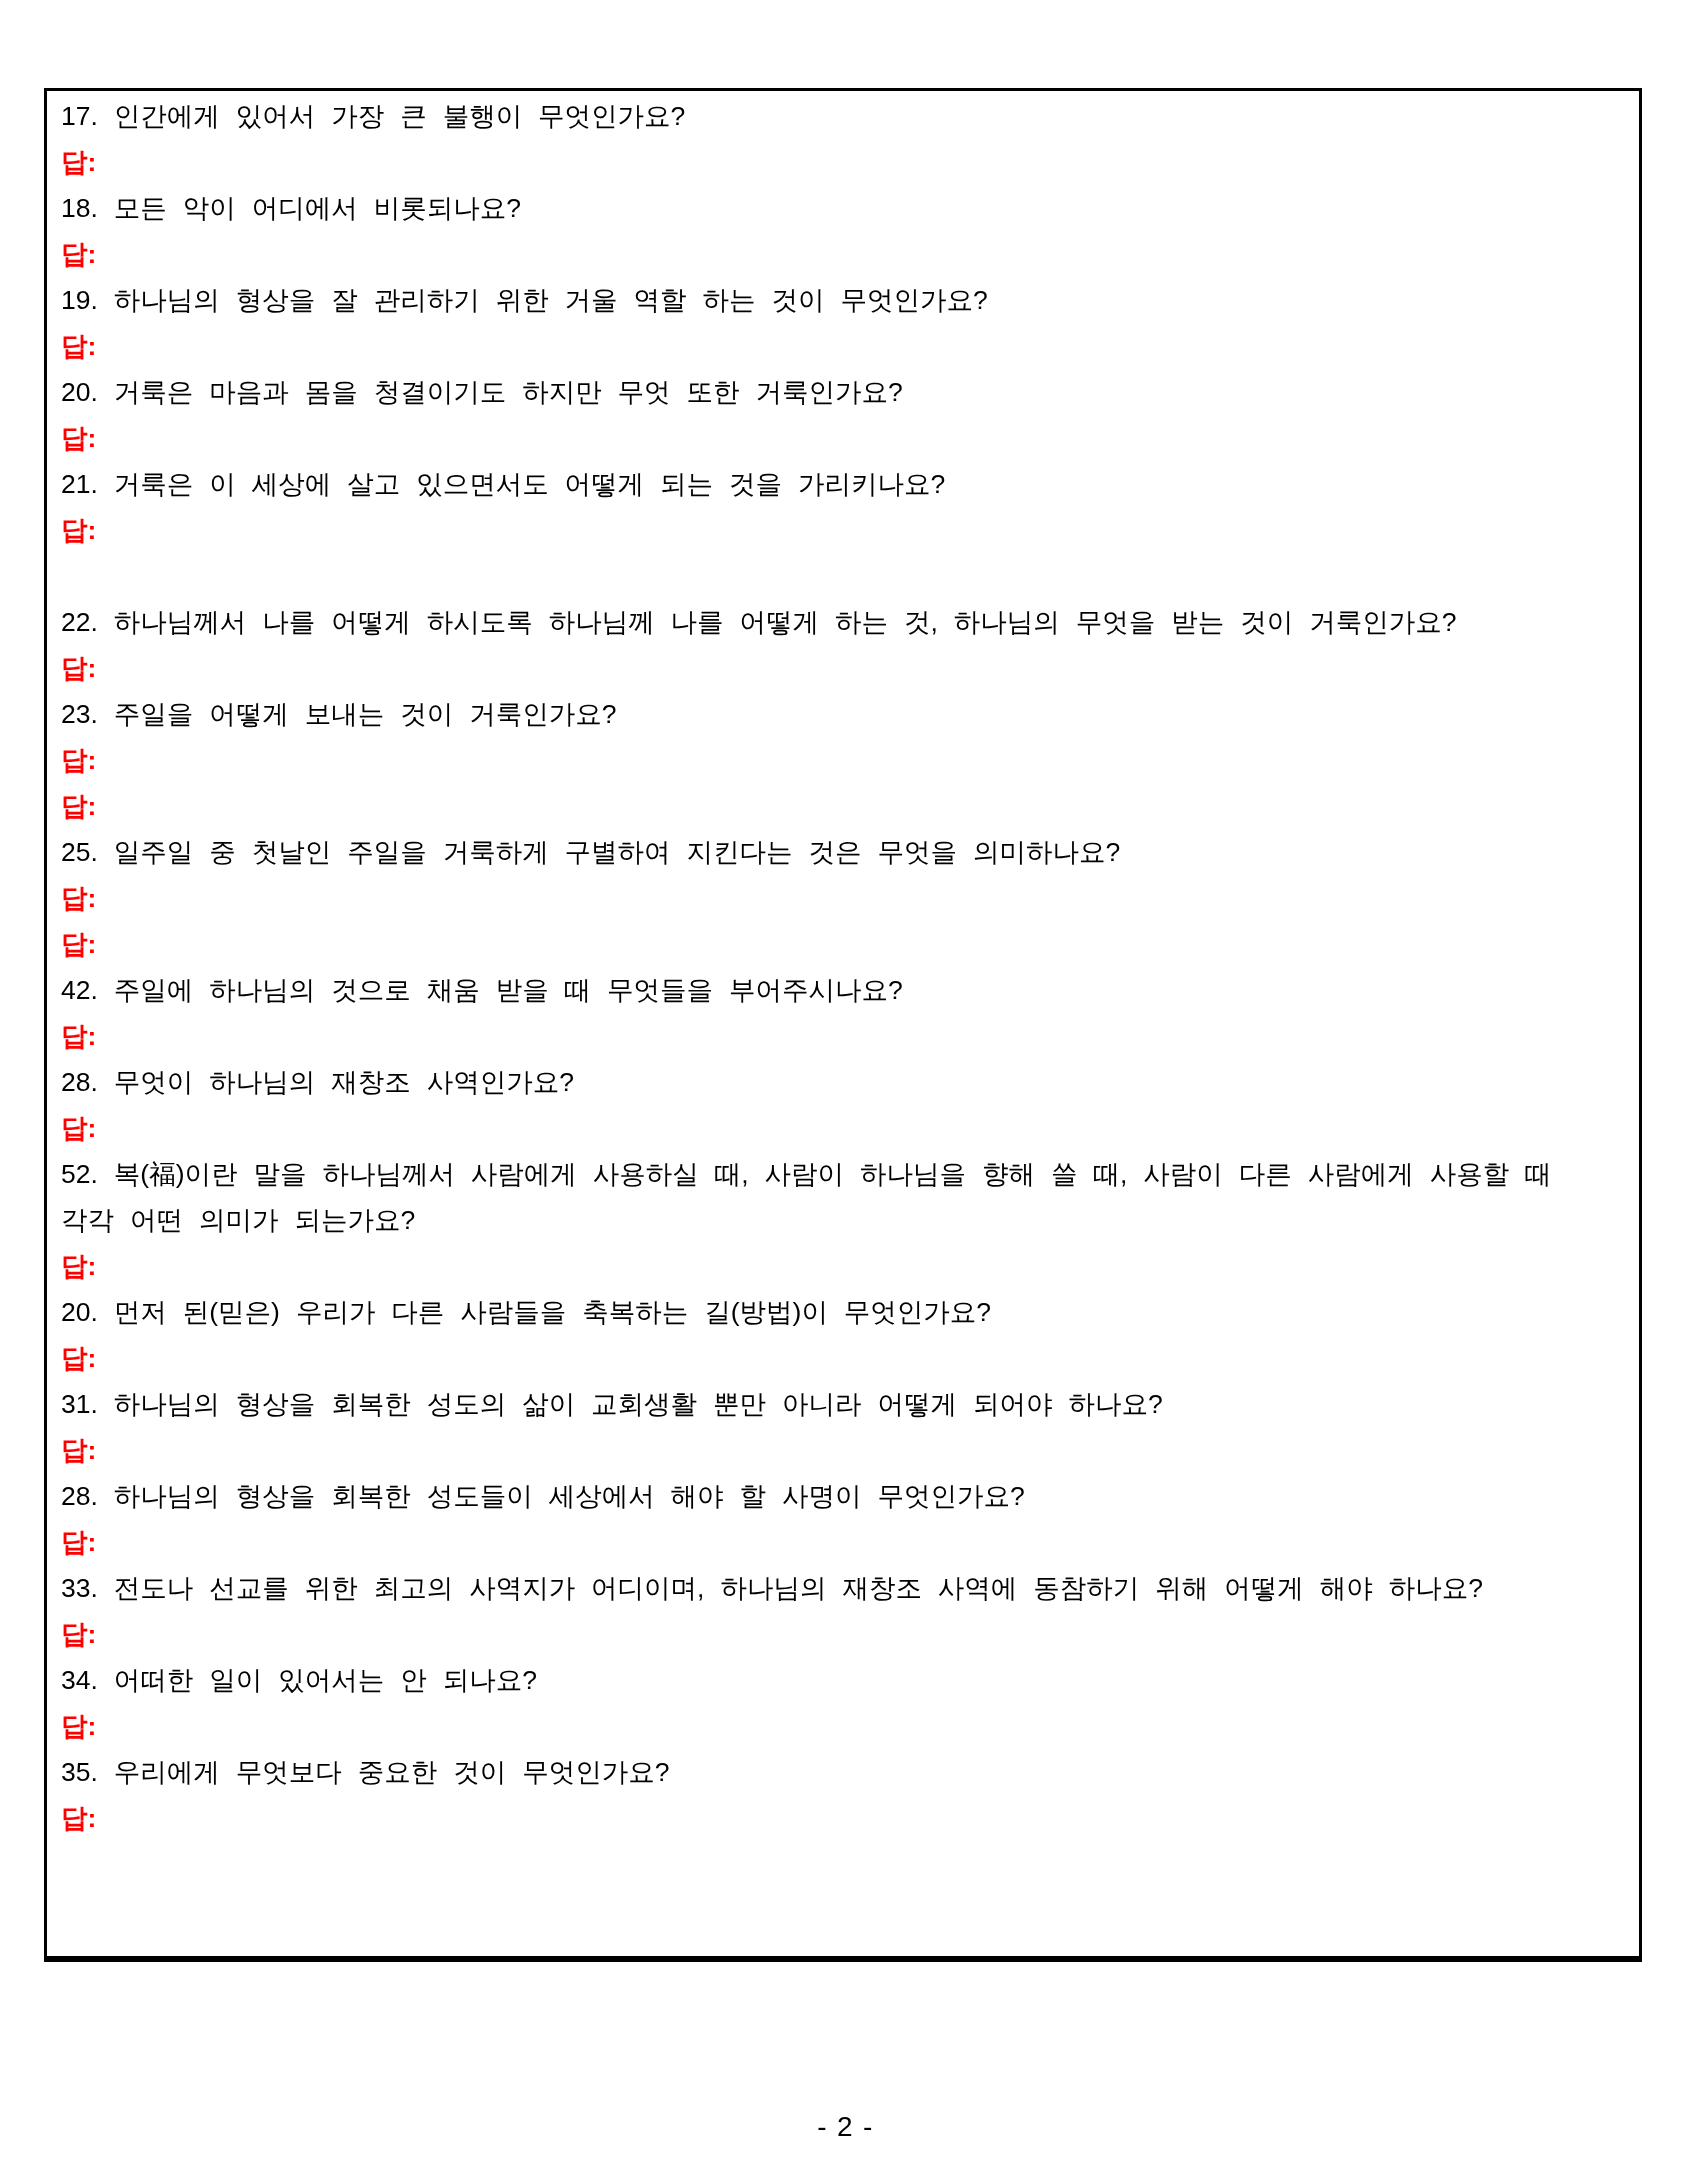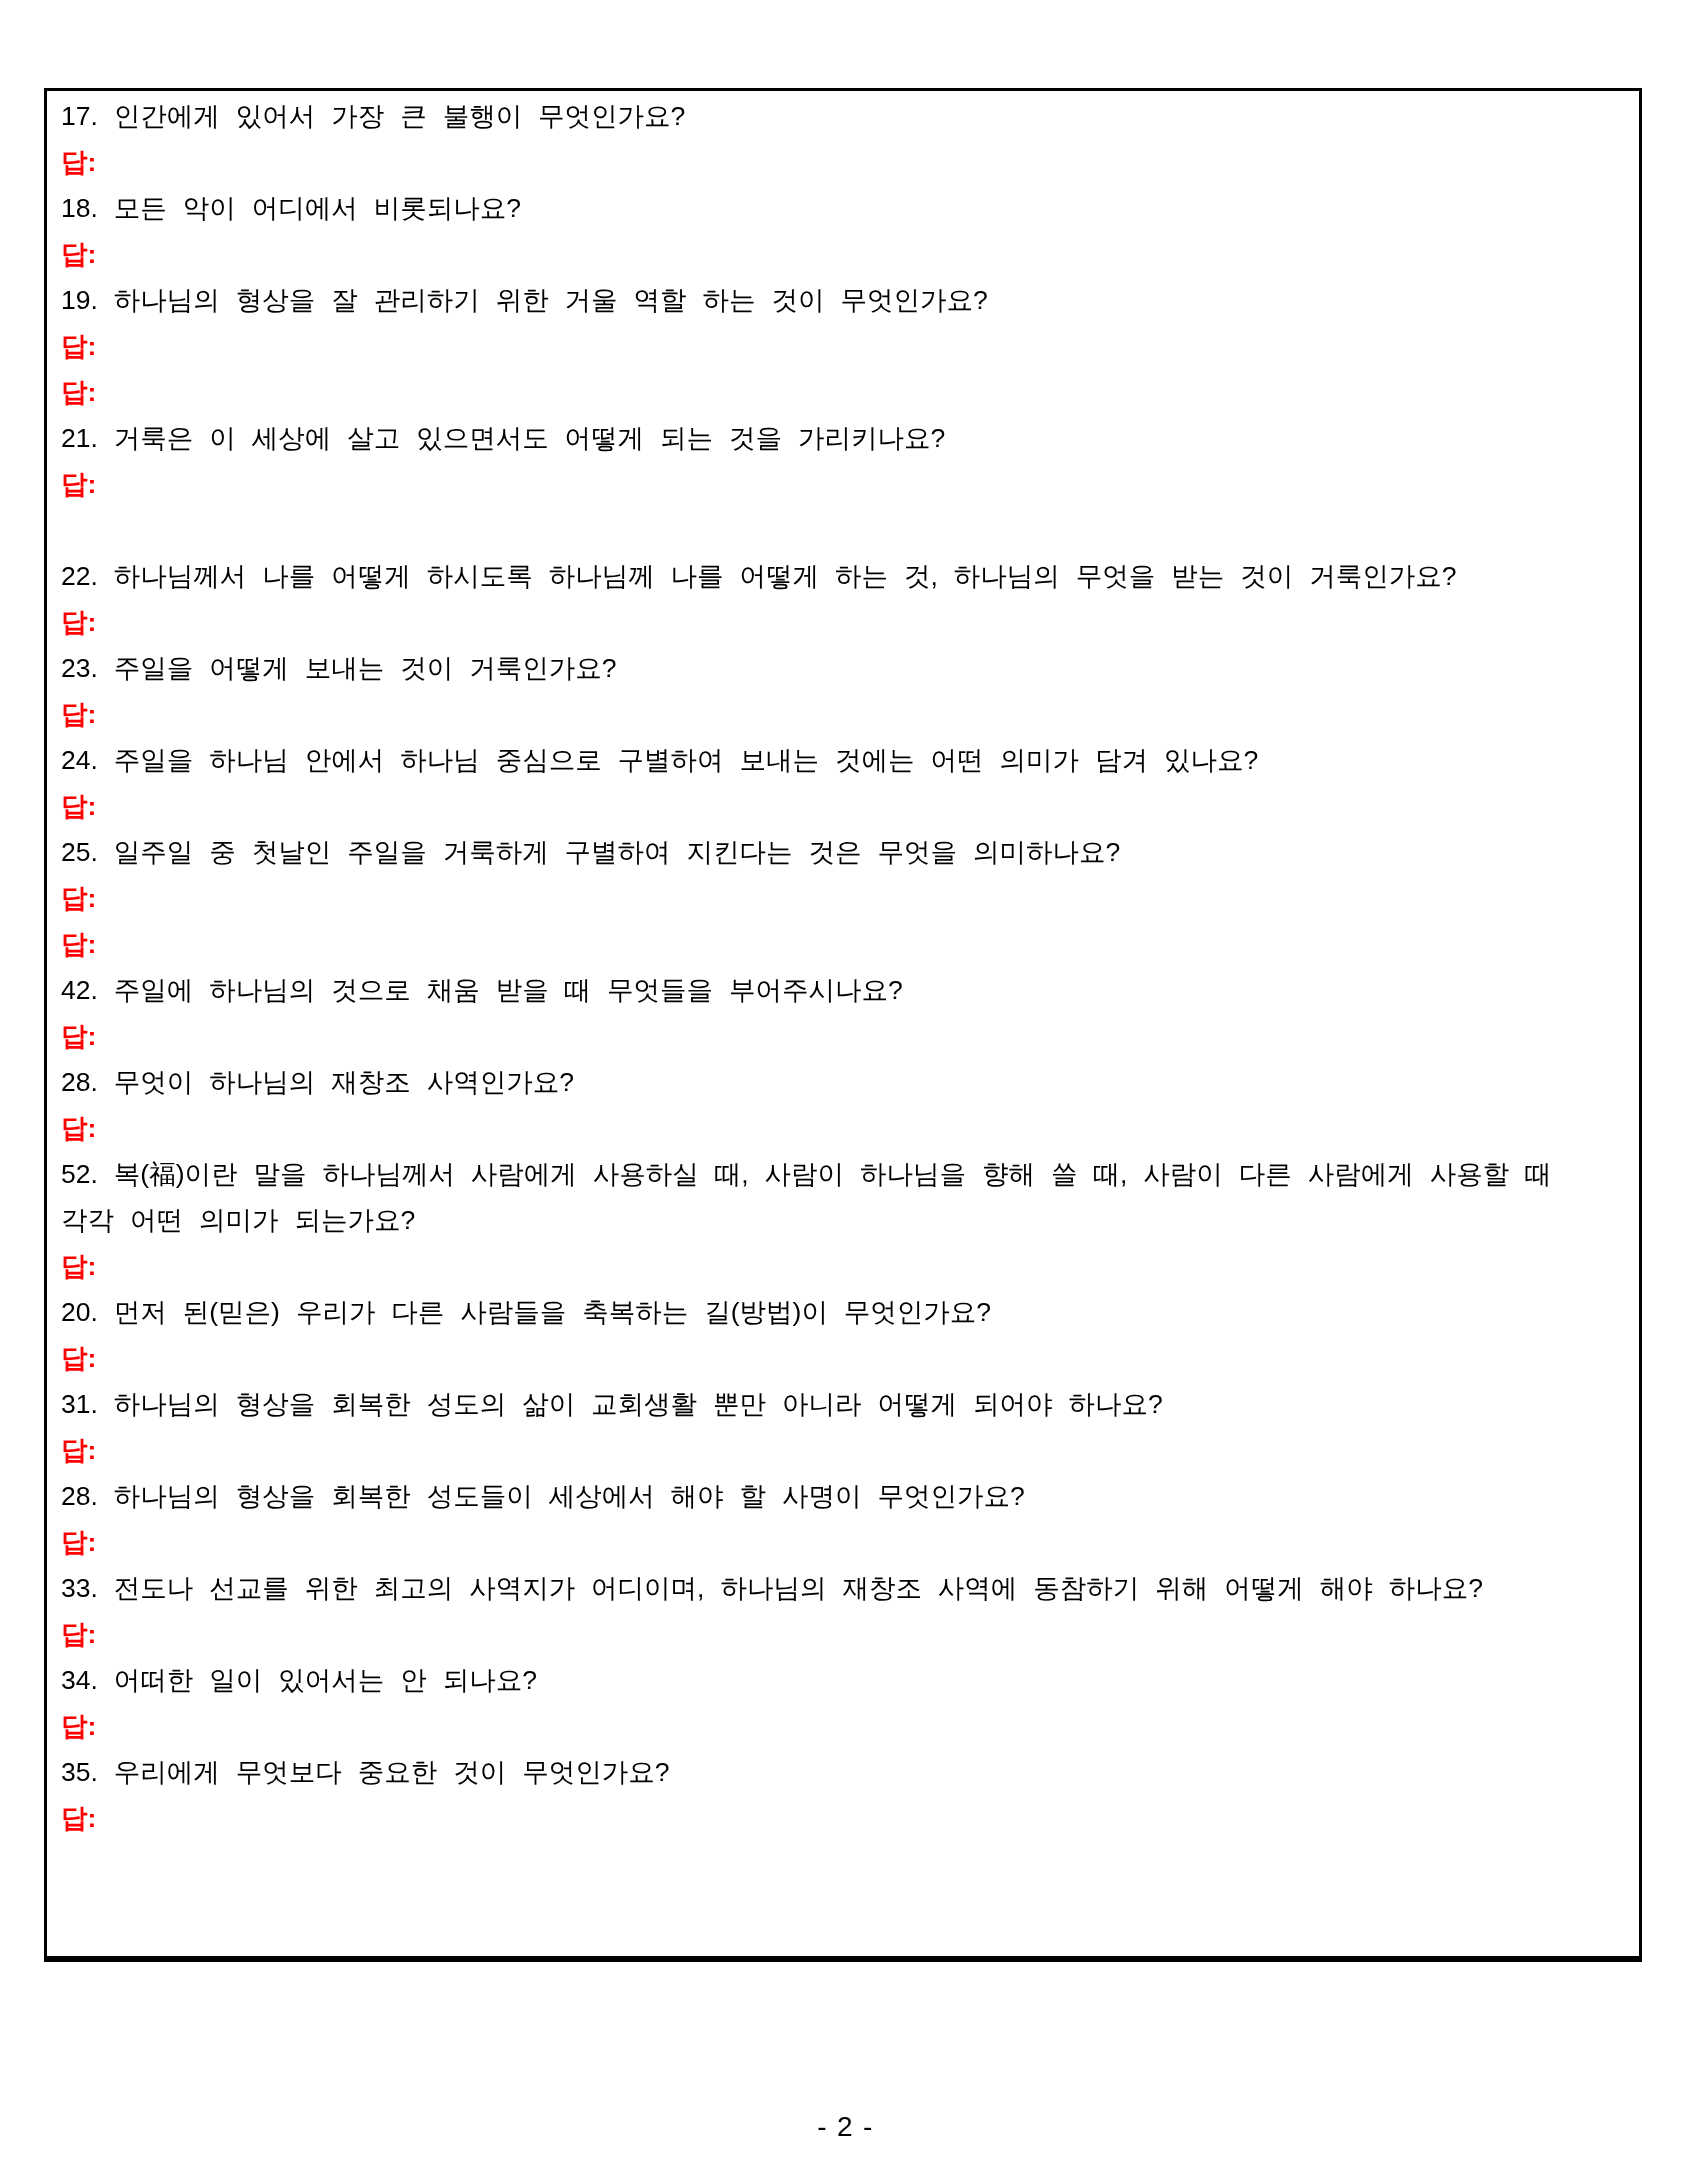--- a/index.html
+++ b/index.html
@@ -65,29 +65,29 @@
 <body>
 
 <div class="page">
   <div class="qbox" id="qbox">
       <div class="line question">17. 인간에게 있어서 가장 큰 불행이 무엇인가요?</div>
       <div class="line answer">답:</div>
       <div class="line question">18. 모든 악이 어디에서 비롯되나요?</div>
       <div class="line answer">답:</div>
       <div class="line question">19. 하나님의 형상을 잘 관리하기 위한 거울 역할 하는 것이 무엇인가요?</div>
       <div class="line answer">답:</div>
+      <div class="line question">20. 거룩은 마음과 몸을 청결이기도 하지만 무엇 또한 거룩인가요?</div>
       <div class="line answer">답:</div>
       <div class="line question">21. 거룩은 이 세상에 살고 있으면서도 어떻게 되는 것을 가리키나요?</div>
       <div class="line answer">답:</div>
       <div class="line gap"></div>
       <div class="line question">22. 하나님께서 나를 어떻게 하시도록 하나님께 나를 어떻게 하는 것, 하나님의 무엇을 받는 것이 거룩인가요?</div>
       <div class="line answer">답:</div>
       <div class="line question">23. 주일을 어떻게 보내는 것이 거룩인가요?</div>
       <div class="line answer">답:</div>
-      <div class="line question">24. 주일을 하나님 안에서 하나님 중심으로 구별하여 보내는 것에는 어떤 의미가 담겨 있나요?</div>
       <div class="line answer">답:</div>
       <div class="line question">25. 일주일 중 첫날인 주일을 거룩하게 구별하여 지킨다는 것은 무엇을 의미하나요?</div>
       <div class="line answer">답:</div>
       <div class="line answer">답:</div>
       <div class="line question">42. 주일에 하나님의 것으로 채움 받을 때 무엇들을 부어주시나요?</div>
       <div class="line answer">답:</div>
       <div class="line question">28. 무엇이 하나님의 재창조 사역인가요?</div>
       <div class="line answer">답:</div>
       <div class="line question">52. 복(福)이란 말을 하나님께서 사람에게 사용하실 때, 사람이 하나님을 향해 쓸 때, 사람이 다른 사람에게 사용할 때</div>
       <div class="line continuation">각각 어떤 의미가 되는가요?</div>

